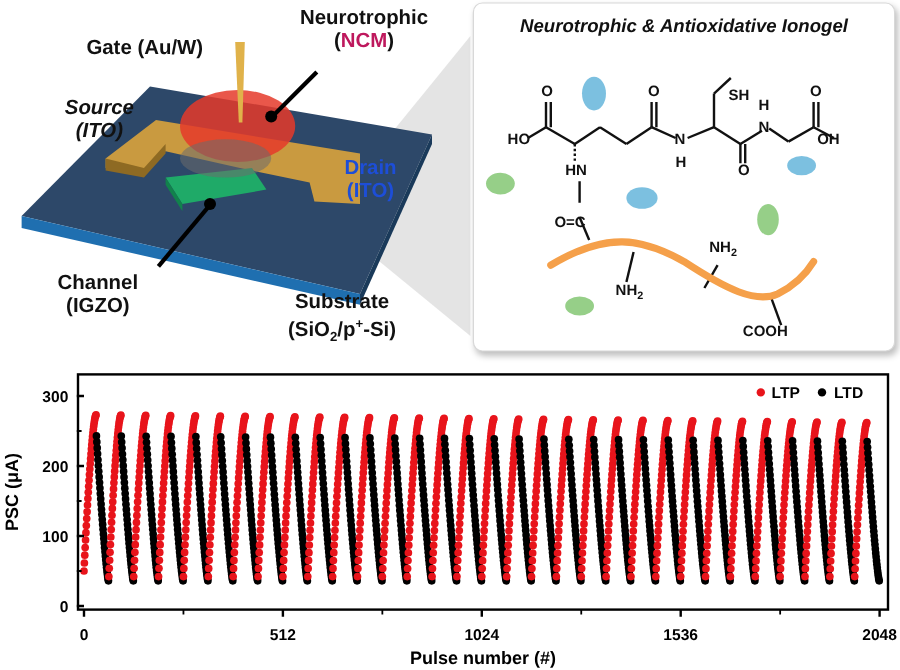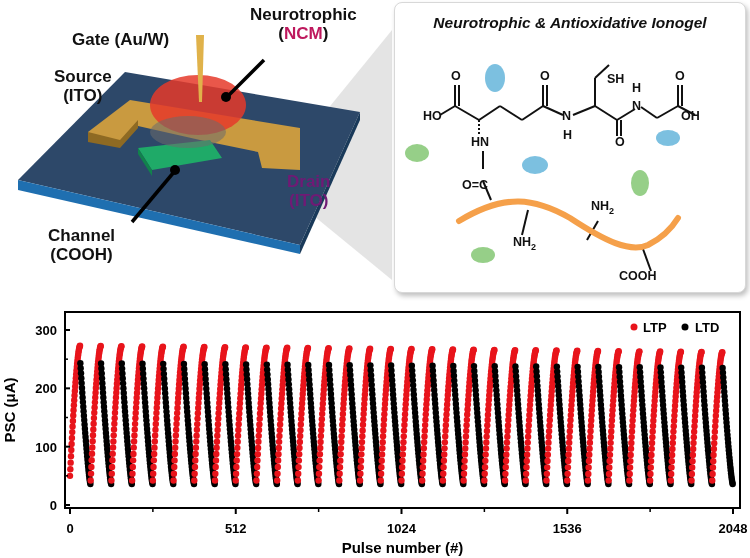--- a/index.html
+++ b/index.html
@@ -37,33 +37,35 @@
   <circle cx="226" cy="97" r="5" fill="#000"></circle>
   <line x1="174" y1="172" x2="132" y2="222" stroke="#000" stroke-width="3.5"></line>
   <circle cx="175" cy="170" r="5" fill="#000"></circle>
 </svg>
 
 <div class="lbl" style="left:72px;top:30px;">Gate (Au/W)</div>
 <div class="lbl" style="left:250px;top:5px;">
   <div>Neurotrophic</div>
   <div><span>(</span><span style="color:#be185d">NCM</span><span>)</span></div>
 </div>
-<div class="lbl" style="left:54px;top:67px;">
+<div class="lbl" style="left:54px;top:80px;font-style:italic;">
   <div>Source</div>
   <div>(ITO)</div>
 </div>
-<div class="lbl" style="left:287px;top:130px;color:#701a75;margin-top:42px;">
+<div class="lbl" style="left:287px;top:130px;color:#1d4ed8;">
   <div>Drain</div>
   <div>(ITO)</div>
 </div>
 <div class="lbl" style="left:48px;top:226px;">
   <div>Channel</div>
-  <div>(COOH)</div>
+  <div>(IGZO)</div>
 </div>
 <div class="lbl" style="left:240px;top:242px;">
+  <div>Substrate</div>
+  <div><span>(SiO</span><sub style="font-size:11px">2</sub><span>/p</span><sup style="font-size:11px">+</sup><span>-Si)</span></div>
 </div>
 
 <div class="inset">
   <div class="inset-title">Neurotrophic &amp; Antioxidative Ionogel</div>
   <svg class="abs" style="left:0;top:0" width="350" height="289">
     <g stroke="#111" stroke-width="2" fill="none">
       <line x1="45" y1="112" x2="60" y2="103"></line>
       <line x1="60" y1="103" x2="60" y2="82"></line>
         <line x1="64" y1="103" x2="64" y2="82"></line>
       <line x1="60" y1="103" x2="84" y2="117"></line>

